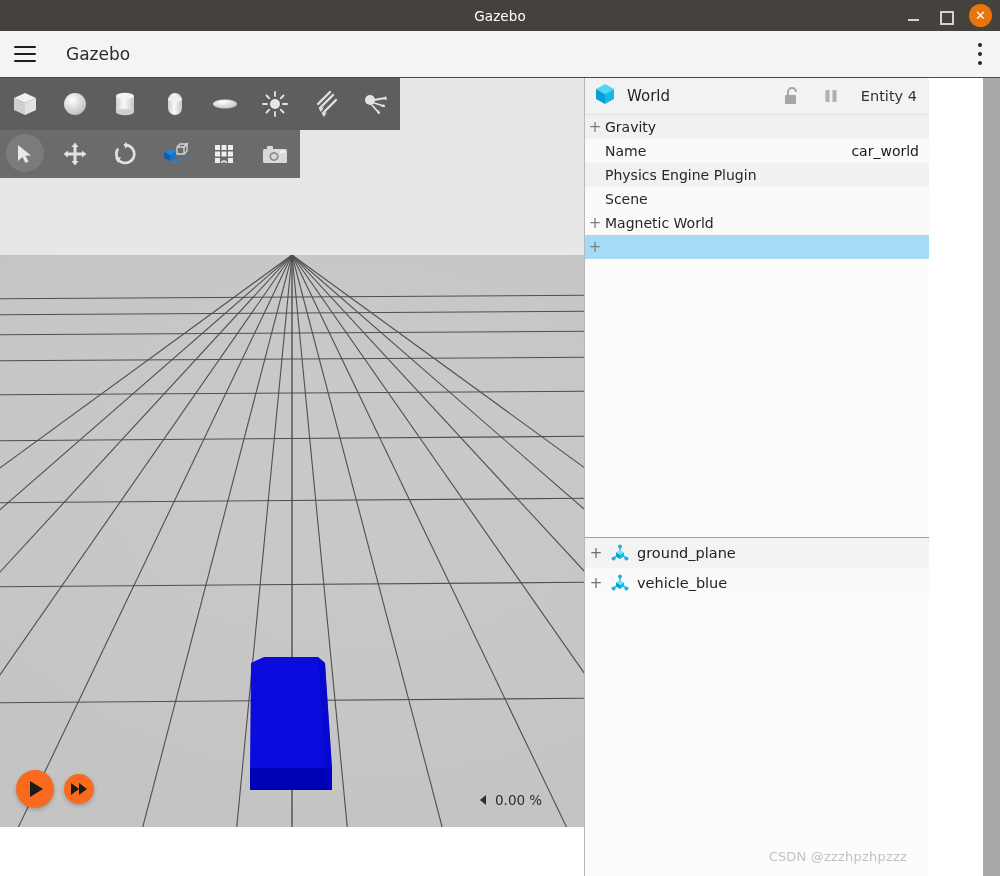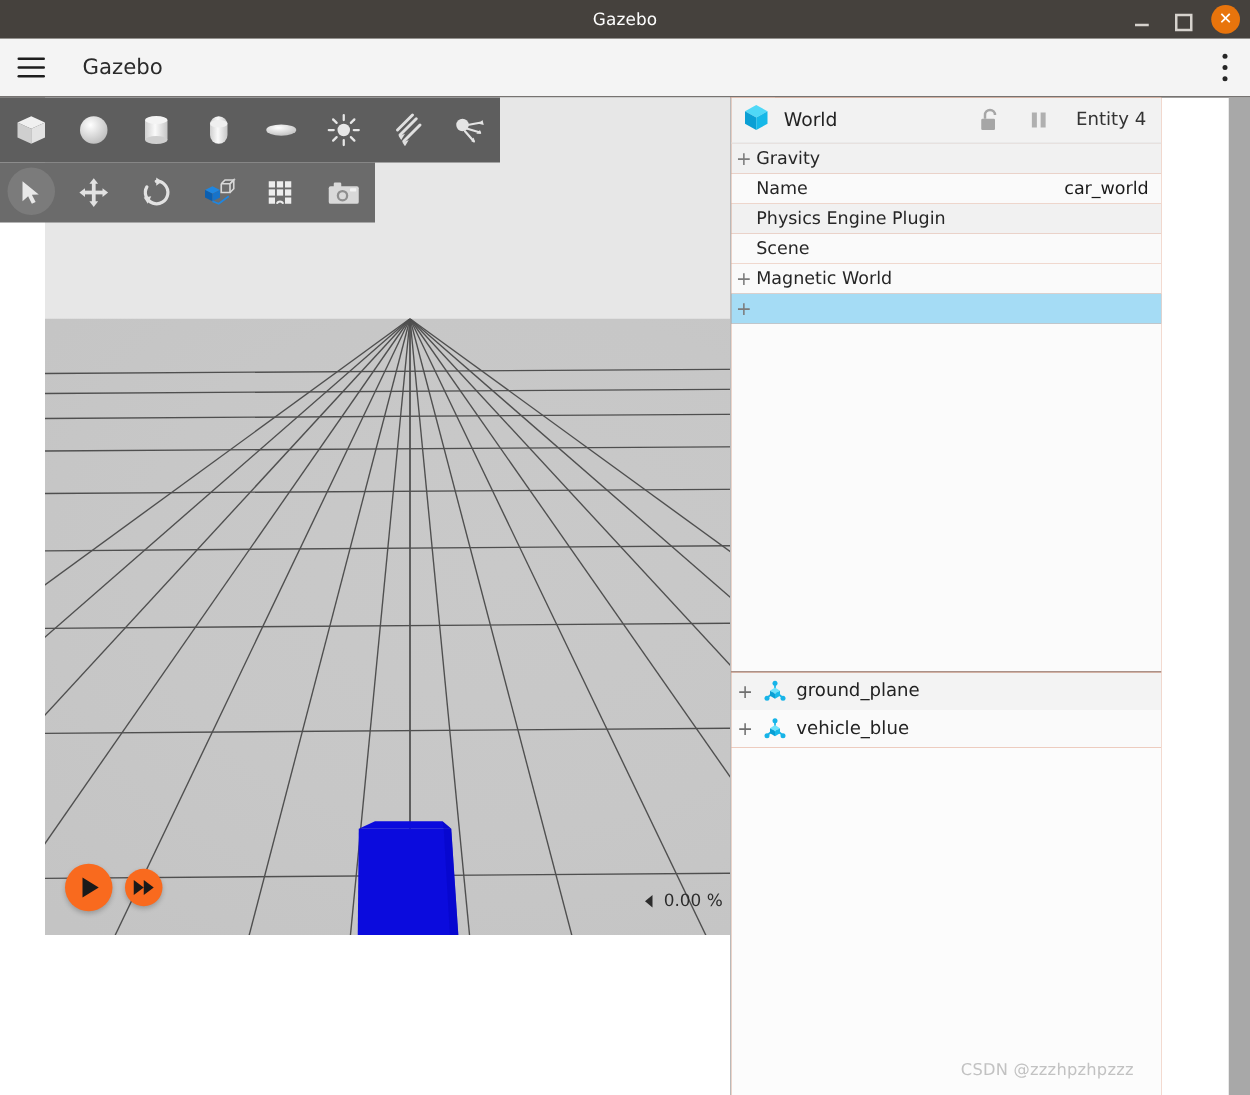--- a/index.html
+++ b/index.html
@@ -63,22 +63,22 @@
   }
   .kebab {
     position: absolute; right: 17px; top: 50%; transform: translateY(-50%);
     width: 6px; height: 22px;
     display: flex; flex-direction: column; justify-content: space-between; align-items: center;
   }
   .kebab i { display: block; width: 4px; height: 4px; background: #262626; border-radius: 50%; }
 
   
   .viewport {
-    position: absolute; left: 0; top: 78px; width: 584px; height: 670px;
-    overflow: hidden; background: #e7e7e7; margin-left: 36px;
+    position: absolute; left: 0; top: 78px; width: 584px; height: 749px;
+    overflow: hidden; background: #e7e7e7;
   }
   .sky {
     position: absolute; left: 0; top: 0; width: 584px; height: 177px;
     background: #e7e7e7;
   }
   .ground {
     position: absolute; left: 0; top: 177px; width: 584px; height: 621px;
     background: radial-gradient(ellipse 520px 380px at 62% 32%, #c9c9c9 0%, #c7c7c7 55%, #c4c4c4 100%);
   }
   .grid-svg { position: absolute; left: 0; top: 177px; width: 584px; height: 621px; }

